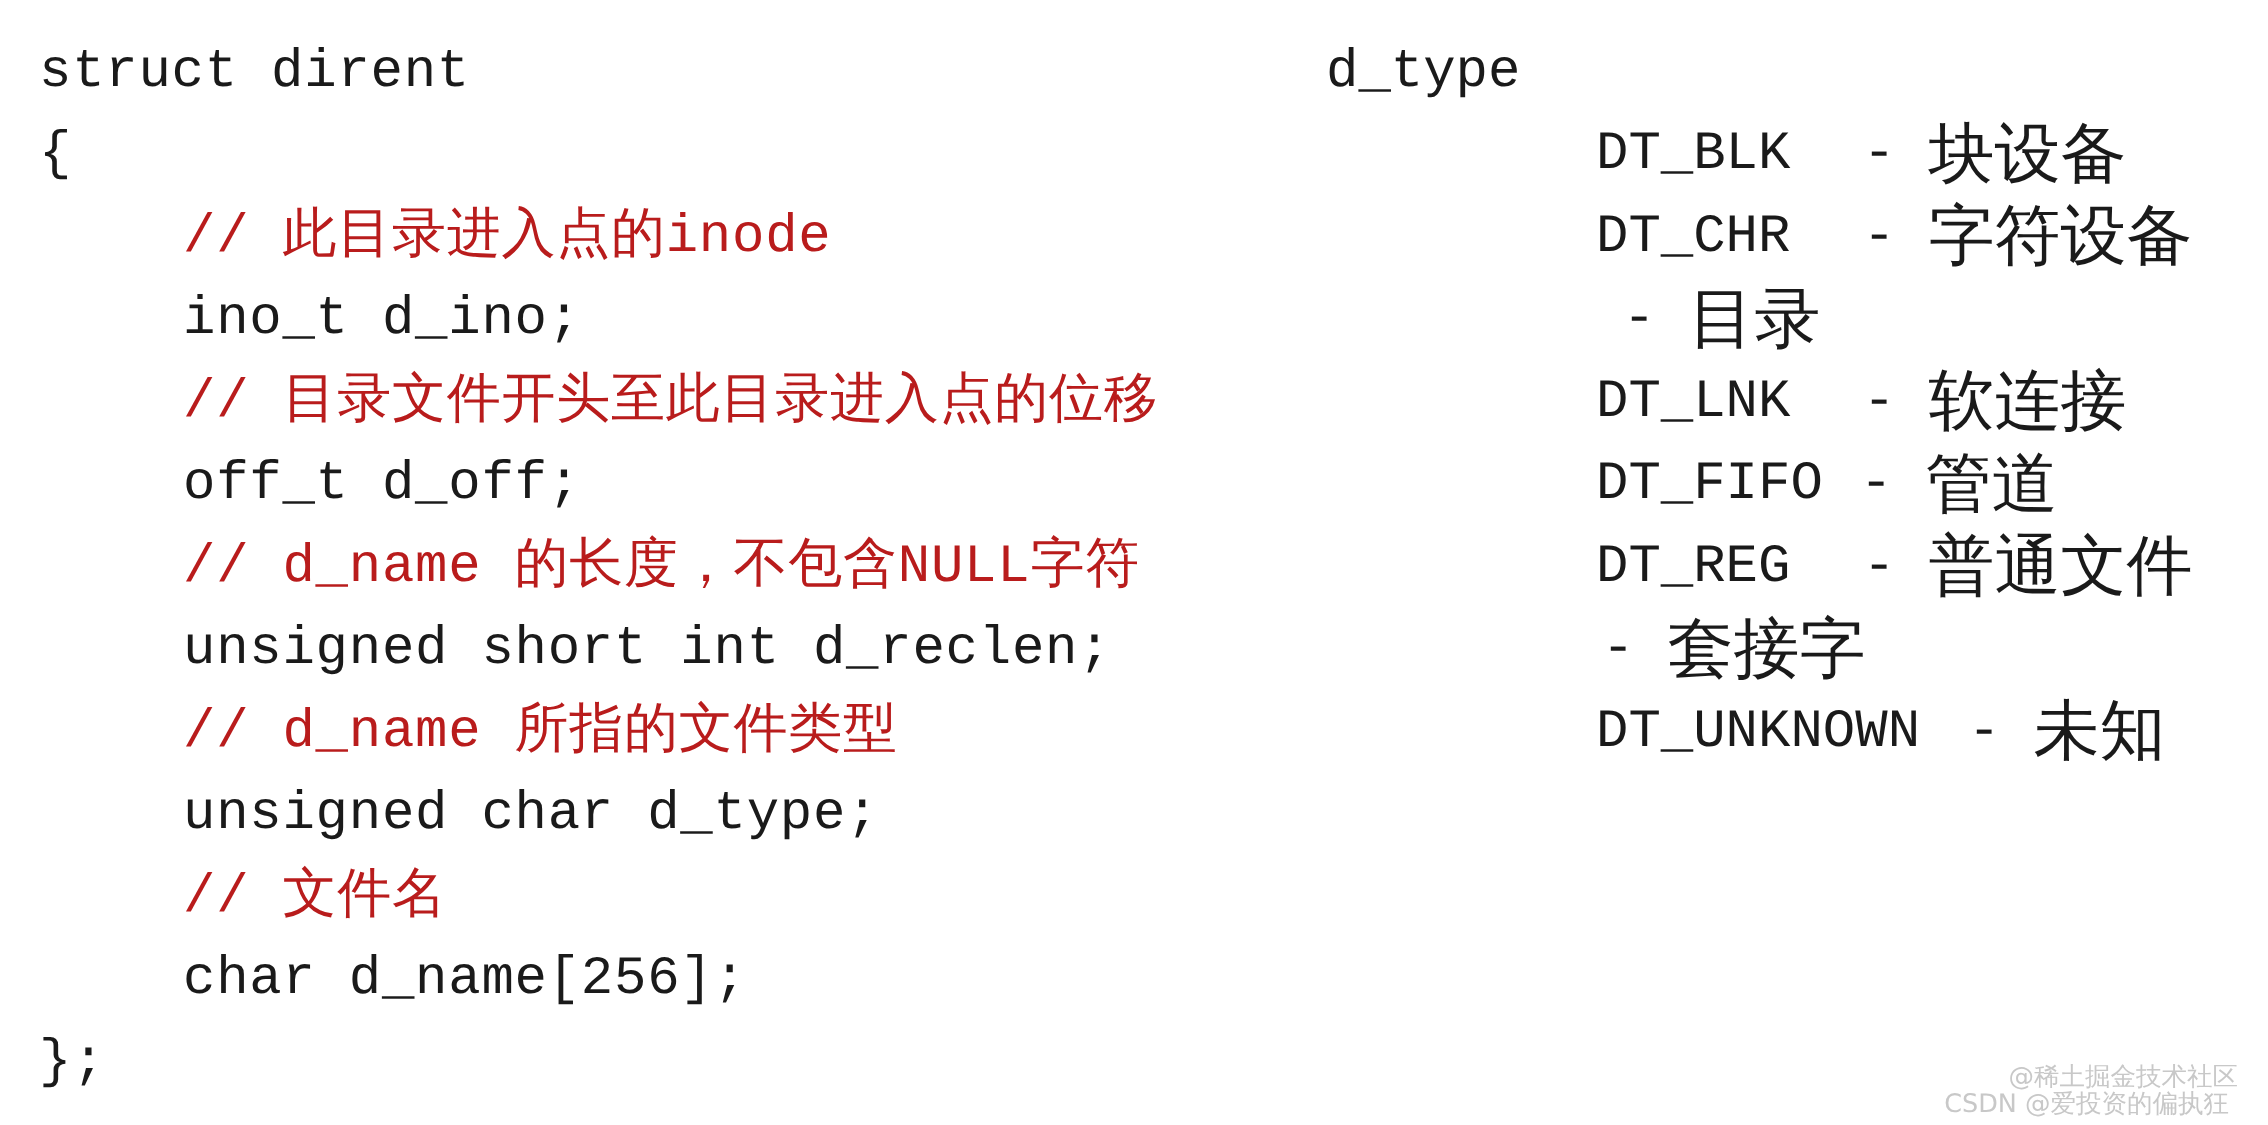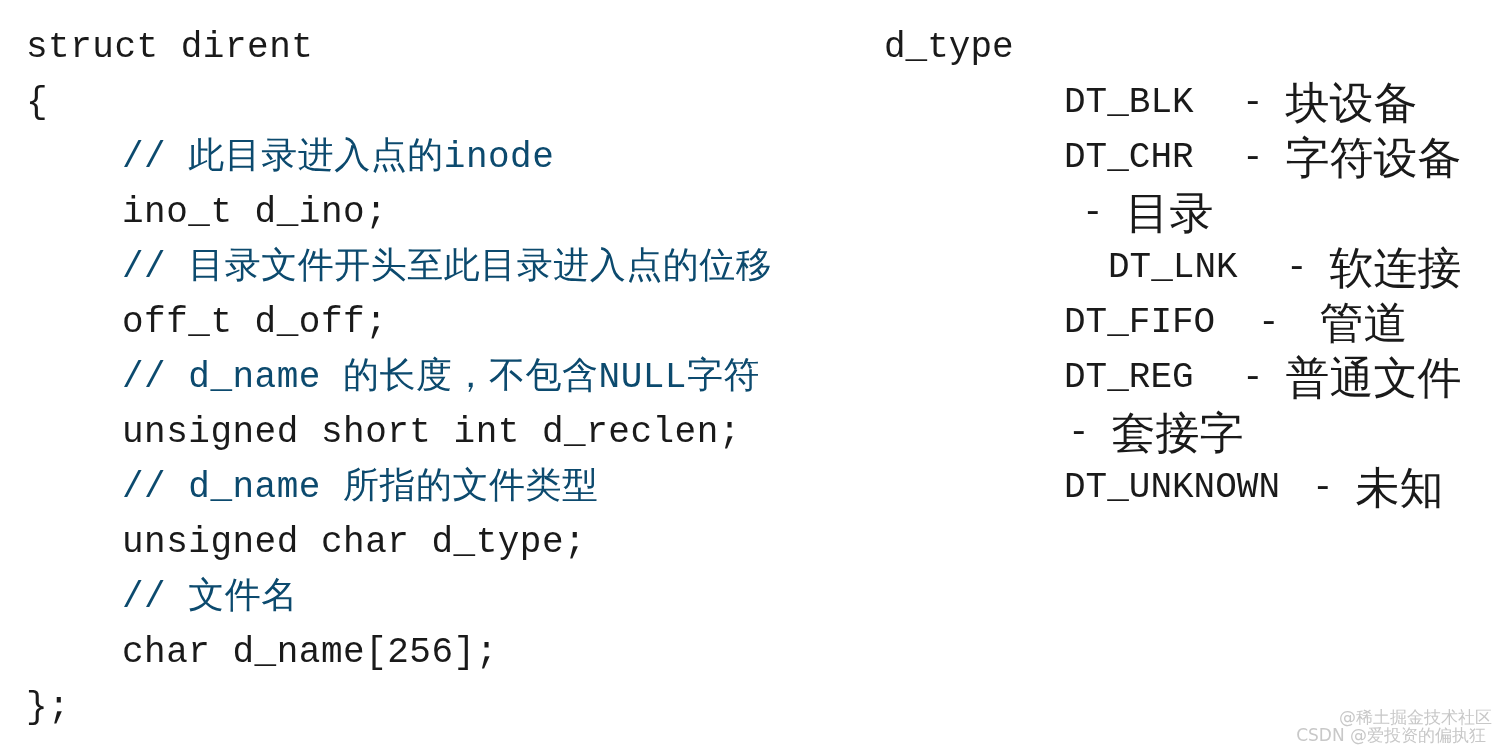--- a/index.html
+++ b/index.html
@@ -16,21 +16,21 @@
     color: #1a1a1a;
   }
   .line {
     position: absolute;
     font-size: 36px;
     line-height: 40px;
     white-space: pre;
     letter-spacing: 0.5px;
   }
   .comment {
-    color: #0c4a6e;
+    color: #b91c1c;
   }
   .left-block .line { left: 26px; }
   .indent { padding-left: 96px; }
 
   .dtype-header {
     position: absolute;
     left: 884px;
     top: 28px;
     font-size: 36px;
     line-height: 40px;
@@ -89,26 +89,26 @@
   </div>
   <div class="dtype-row" style="top:138px;">
     <span class="dtype-name" style="width:160px;">DT_CHR</span>
     <span class="dtype-sep">-</span>
     <span class="dtype-desc">字符设备</span>
   </div>
   <div class="dtype-row" style="top:193px;">
     <span class="dtype-sep">-</span>
     <span class="dtype-desc">目录</span>
   </div>
-  <div class="dtype-row" style="top:248px;margin-left:44px;">
+  <div class="dtype-row" style="top:248px;">
     <span class="dtype-name" style="width:160px;">DT_LNK</span>
     <span class="dtype-sep">-</span>
     <span class="dtype-desc">软连接</span>
   </div>
-  <div class="dtype-row" style="top:303px;gap:18px;">
+  <div class="dtype-row" style="top:303px;">
     <span class="dtype-name" style="width:172px;">DT_FIFO</span>
     <span class="dtype-sep" style="margin:0 22px 0 4px;">-</span>
     <span class="dtype-desc">管道</span>
   </div>
   <div class="dtype-row" style="top:358px;align-items:flex-end;">
     <span class="dtype-name" style="width:160px;">DT_REG</span>
     <span class="dtype-sep">-</span>
     <span class="dtype-desc">普通文件</span>
   </div>
   <div class="dtype-row" style="top:413px;">

